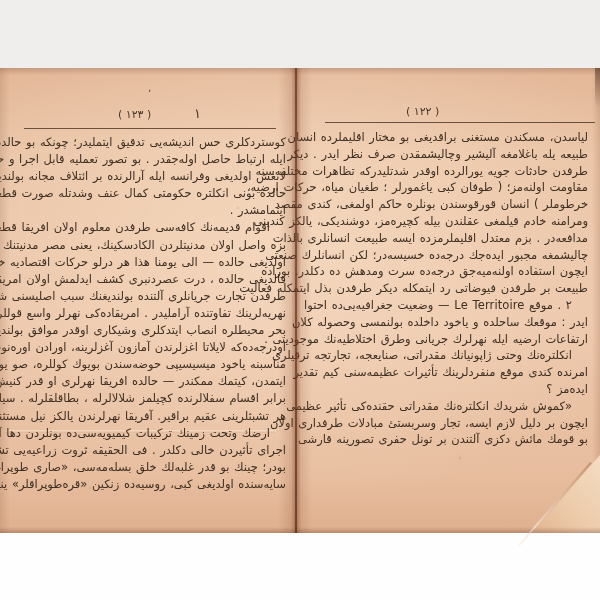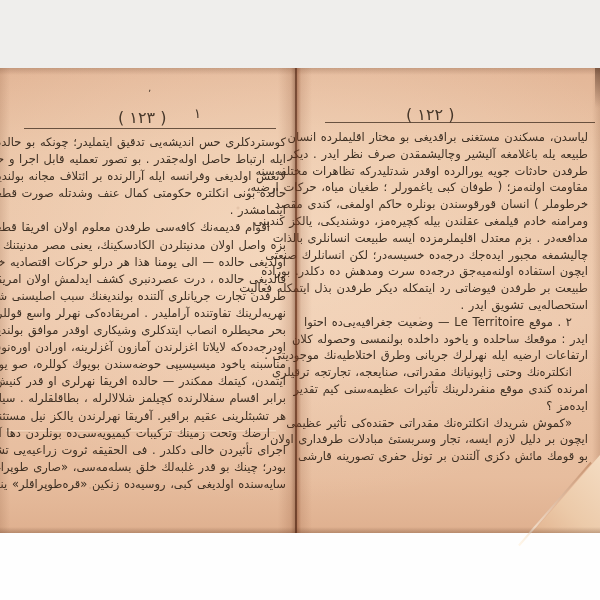--- a/index.html
+++ b/index.html
@@ -53,21 +53,21 @@
         clip-path:polygon(100% 0,100% 100%,0 100%);}
   .fold-crease{position:absolute;right:-10px;bottom:28px;width:110px;height:2px;
         background:linear-gradient(90deg,rgba(255,245,230,0.9),rgba(160,95,55,0.45));
         transform:rotate(-49deg);transform-origin:center;}
 
   
   .page{position:absolute;top:0;height:465px;color:#3e3126;}
   .page-left{left:0;width:278px;}
   .page-right{left:312px;width:288px;}
 
-  .pagenum{position:absolute;font-size:16px;letter-spacing:2px;color:#46372a;
+  .pagenum{position:absolute;font-size:11px;letter-spacing:2px;color:#46372a;
         white-space:nowrap;}
   .pagenum-left{top:40px;left:118px;}
   .pagenum-right{top:37px;left:94px;}
   .corner-mark{position:absolute;top:20px;left:148px;font-size:10px;color:#4a3a2c;}
   .sig-mark{position:absolute;top:38px;left:194px;font-size:13px;color:#46372a;}
 
   .header-rule{position:absolute;height:1px;background:rgba(60,42,28,0.75);}
   .rule-left{top:60px;left:24px;width:252px;}
   .rule-right{top:54px;left:13px;width:270px;}
 
@@ -129,21 +129,20 @@
           <div class="tline">لياسدن، مسكندن مستغنى براقديغى بو مختار اقليملرده انسان</div>
           <div class="tline">طبيعه يله باغلامغه آليشير وچاليشمقدن صرف نظر ايدر . ديكر</div>
           <div class="tline">طرفدن حادثات جويه يورالرده اوقدر شدتليدركه تظاهرات مختلفه‌سنه</div>
           <div class="tline">مقاومت اولنه‌مز؛ ( طوفان كبى ياغمورلر ؛ طغيان مياه، حركات ارضيه،</div>
           <div class="tline">خرطوملر ) انسان قورقوسندن بونلره حاكم اولمغى، كندى مقصد</div>
           <div class="tline">ومرامنه خادم قيلمغى عقلندن بيله كچيره‌مز، دوشنديكى، يالكز كندينى</div>
           <div class="tline">مدافعه‌در . بزم معتدل اقليملرمزده ايسه طبيعت انسانلرى بالذات</div>
           <div class="tline">چاليشمغه مجبور ايده‌جك درجه‌ده خسيسه‌در؛ لكن انسانلرك صنعتى</div>
           <div class="tline">ايچون استفاده اولنه‌ميه‌جق درجه‌ده سرت ومدهش ده دكلدر. بوراده</div>
           <div class="tline">طبيعت بر طرفدن فيوضاتى رد ايتمكله ديكر طرفدن بذل ايتمكله فعاليت</div>
-          <div class="tline end">استحصاله‌يى تشويق ايدر .</div>
           <div class="tline indent">٢ . موقع Le Territoire — وضعيت جغرافيه‌يى‌ده احتوا</div>
           <div class="tline">ايدر : موقعك ساحلده و ياخود داخلده بولنمسى وحصوله كلان</div>
           <div class="tline">ارتفاعات ارضيه ايله نهرلرك جريانى وطرق اختلاطيه‌نك موجوديتى .</div>
           <div class="tline indent">انكلتره‌نك وحتى ژاپونيانك مقدراتى، صنايعجه، تجارتجه ترقيلرى</div>
           <div class="tline">امرنده كندى موقع منفردلرينك تأثيرات عظيمه‌سنى كيم تقدير</div>
           <div class="tline end">ايده‌مز ؟</div>
           <div class="tline indent">«كموش شريدك انكلتره‌نك مقدراتى حقنده‌كى تأثير عظيمى</div>
           <div class="tline">ايچون بر دليل لازم ايسه، تجار وسربستئ مبادلات طرفدارى اولان</div>
           <div class="tline">بو قومك مائش دكزى آلتندن بر تونل حفرى تصورينه قارشى</div>
         </div>

